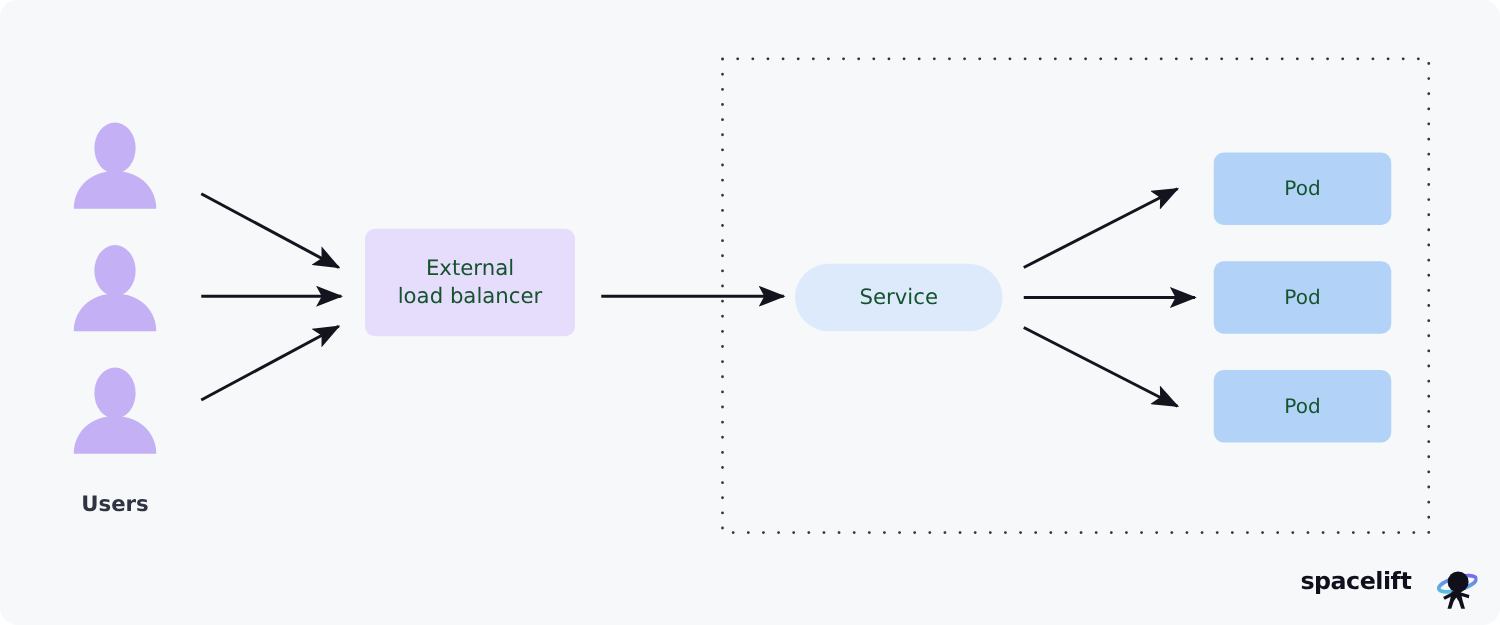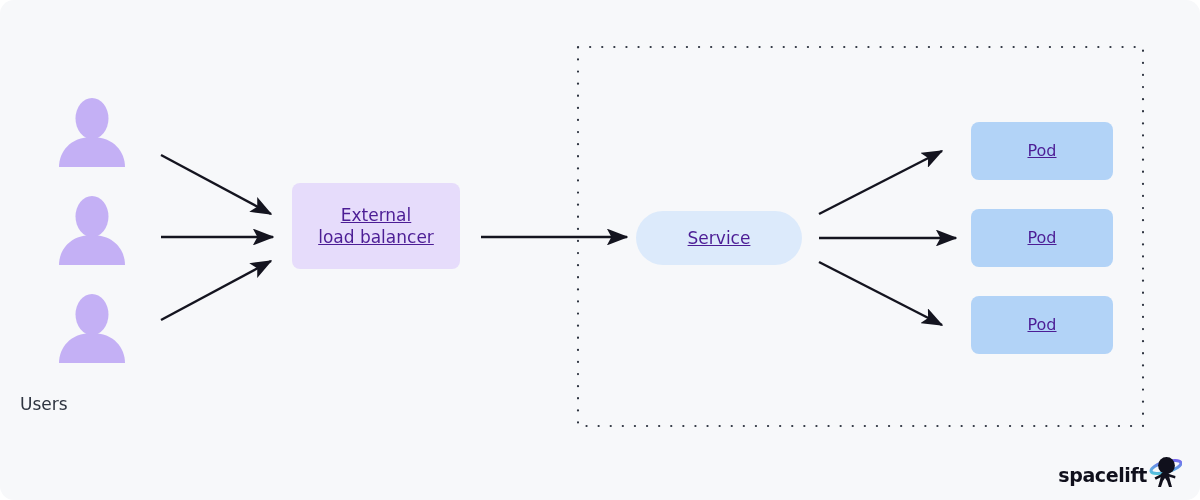--- a/index.html
+++ b/index.html
@@ -23,24 +23,23 @@
     width: 1200px;
     height: 500px;
   }
   .node-box {
     position: absolute;
     display: flex;
     align-items: center;
     justify-content: center;
     text-align: center;
     border-radius: 8px;
-    color: #4c1d95;
+    color: #14532d;
     line-height: 1.32;
     white-space: pre-line;
-    text-decoration: underline;
   }
   #lb-box {
     left: 292px;
     top: 183px;
     width: 168px;
     height: 86px;
     background: #e6dcfb;
     font-size: 17px;
   }
   #service-box {
@@ -82,30 +81,32 @@
   #user-0 { top: 96px; }
   #user-1 { top: 194px; }
   #user-2 { top: 292px; }
   .user-svg { display: block; width: 72px; height: 72px; }
 
   #users-label {
     position: absolute;
     left: 20px;
     top: 394px;
     width: 144px;
+    text-align: center;
     font-size: 17px;
     color: #2e3440;
+    font-weight: bold;
   }
   #logo {
     position: absolute;
     right: 18px;
     bottom: 12px;
     display: flex;
-    align-items: flex-end;
-    gap: 1px;
+    align-items: flex-start;
+    gap: 19px;
   }
   #logo-text {
     font-size: 19px;
     font-weight: bold;
     color: #10101c;
     letter-spacing: -0.4px;
     line-height: 1;
     padding-bottom: 3px;
   }
   #logo-mark { display: block; width: 34px; height: 32px; }

